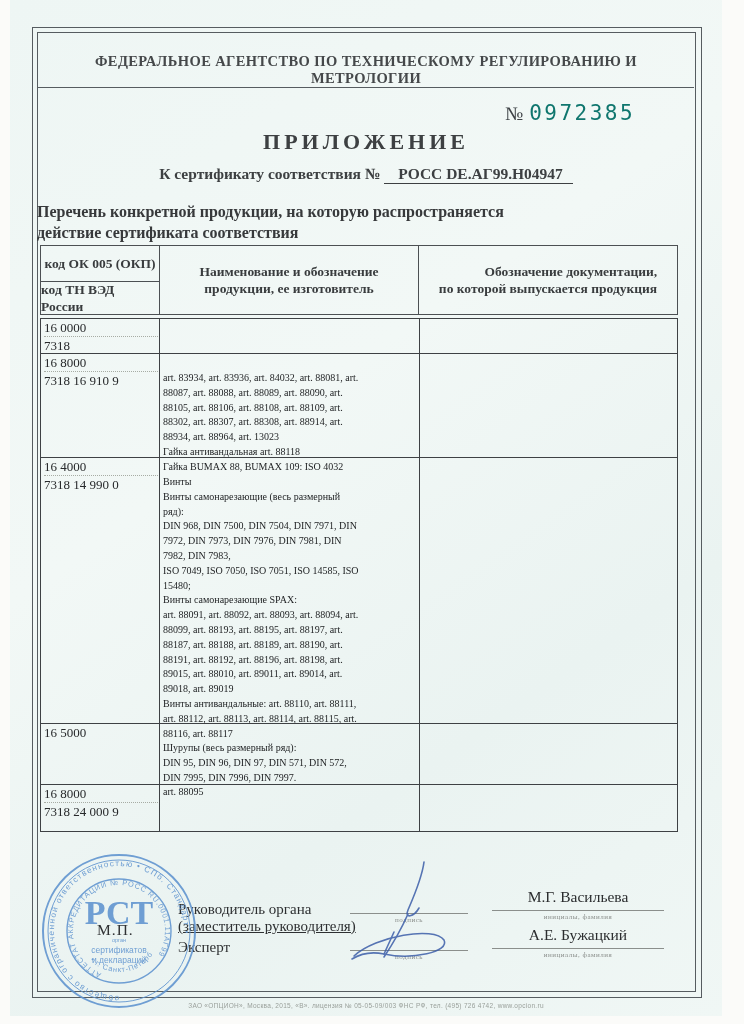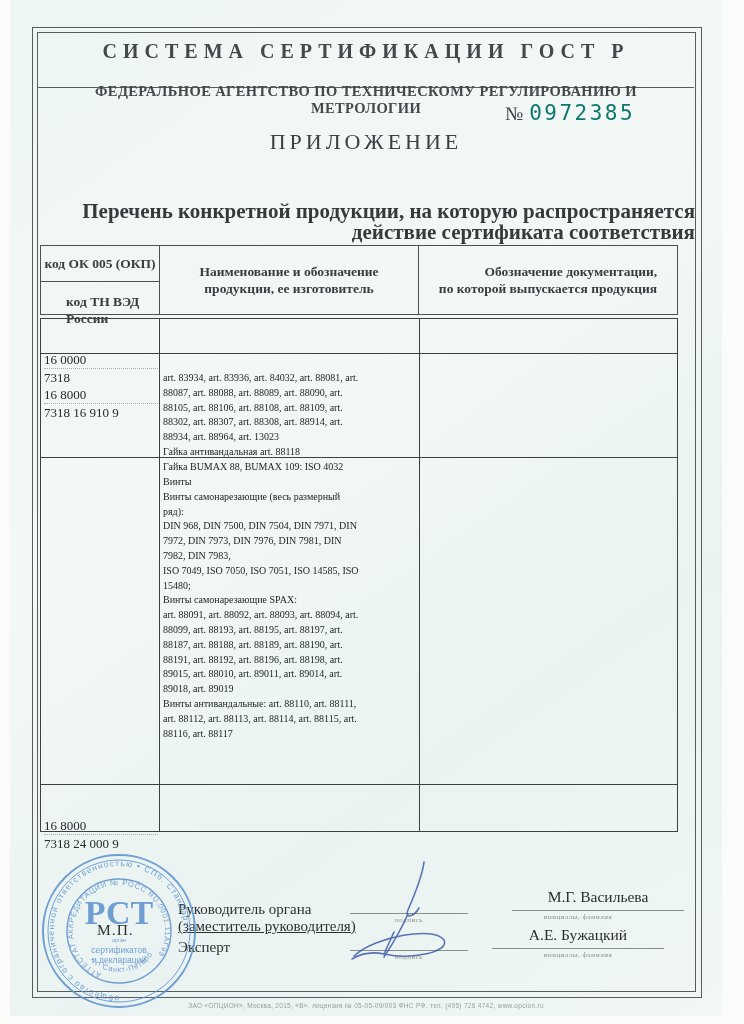--- a/index.html
+++ b/index.html
@@ -8,85 +8,88 @@
   .paper{position:absolute;left:10px;top:0;width:712px;height:1016px;
          background:linear-gradient(145deg,#eef6f4 0%,#f2f8f6 40%,#eaf3f1 70%,#f0f7f5 100%);}
   .frame-outer{position:absolute;left:32px;top:27px;width:668px;height:969px;border:1.2px solid #565c60;}
   .frame-inner{position:absolute;left:37px;top:32px;width:657px;height:958px;border:1px solid #565c60;}
   .masthead{position:absolute;left:38px;top:33px;width:656px;height:54px;border-bottom:1.2px solid #565c60;text-align:center;color:#45484a;}
   .masthead .l1{margin-top:7px;font-size:20px;font-weight:600;letter-spacing:6px;}
   .masthead .l2{margin-top:20px;font-size:14.5px;font-weight:700;letter-spacing:0.4px;}
   .blank-no{position:absolute;left:505px;top:101px;white-space:nowrap;}
   .blank-no .pre{font-size:19px;color:#3e4246;margin-right:6px;}
   .blank-no .val{font-family:"DejaVu Sans Mono","Liberation Mono",monospace;font-size:21px;letter-spacing:2.5px;color:#0f766e;}
-  .doc-title{position:absolute;left:37px;top:129px;width:658px;text-align:center;font-size:22px;font-weight:400;letter-spacing:4px;color:#3d4042;}
+  .doc-title{position:absolute;left:37px;top:129px;width:658px;text-align:center;font-size:22px;font-weight:700;letter-spacing:4px;color:#3d4042;}
   .cert-line{position:absolute;left:37px;top:165px;width:658px;text-align:center;font-size:15.5px;font-weight:700;color:#3d4042;}
   .cert-line .num{border-bottom:1px solid #3d4042;padding:0 10px 1px 14px;font-weight:700;}
-  .subtitle{position:absolute;left:37px;top:201px;width:658px;text-align:right;font-size:21px;font-weight:700;color:#37393b;line-height:21px;white-space:pre-line;}
+  .subtitle{position:absolute;left:37px;top:201px;width:658px;text-align:left;font-size:16px;font-weight:700;color:#37393b;line-height:21px;white-space:pre-line;}
   
   .thead{position:absolute;left:40px;top:245px;width:636px;height:68px;border:1.2px solid #4c5053;}
   .thead .c1{position:absolute;left:0;top:0;width:118px;height:100%;border-right:1.1px solid #4c5053;}
   .thead .c1t{position:absolute;left:0;top:0;width:100%;height:35px;border-bottom:1px solid #4c5053;
               display:flex;align-items:center;justify-content:center;}
-  .thead .c1b{position:absolute;left:0;top:48px;width:100%;height:31px;display:flex;align-items:center;justify-content:center;margin-left:25px;}
+  .thead .c1b{position:absolute;left:0;top:36px;width:100%;height:31px;display:flex;align-items:center;justify-content:center;}
   .thead .c2{position:absolute;left:119px;top:0;width:258px;height:100%;border-right:1.1px solid #4c5053;
              display:flex;align-items:center;justify-content:center;text-align:center;white-space:pre-line;}
   .thead .c3{position:absolute;left:378px;top:0;right:0;height:100%;
              display:flex;align-items:center;justify-content:center;text-align:right;white-space:pre-line;}
   .thead .hl{font-size:13.5px;font-weight:700;color:#393c3e;line-height:17px;}
   
   .tbody{position:absolute;left:40px;top:318px;width:636px;height:512px;border:1.4px solid #3e4144;}
   .vline{position:absolute;top:0;bottom:0;width:0;border-left:1.1px solid #3e4144;}
   .row{position:absolute;left:0;right:0;}
   .row.bordered{border-top:1.2px solid #3e4144;}
   .codes{position:absolute;left:0;top:0;width:114px;padding:0 0 0 3px;font-size:13px;color:#27292b;}
   .code-line{line-height:16px;padding-top:1px;}
-  .code-line.dotted{border-bottom:1px dotted #a7aca4;margin-top:32px;}
+  .code-line.dotted{border-bottom:1px dotted #a7aca4;}
   .content{position:absolute;left:122px;top:16px;width:252px;font-size:10px;line-height:14.8px;color:#222426;white-space:pre-line;padding-top:1px;}
   .docs{position:absolute;left:382px;top:0;right:2px;font-size:13px;color:#222426;}
   
   .mp-mark{position:absolute;left:97px;top:921px;font-size:15.5px;letter-spacing:1px;color:#2f3133;z-index:2;}
   .seal{position:absolute;left:38px;top:850px;z-index:3;opacity:.88;}
   .sig-ink{position:absolute;left:338px;top:858px;z-index:4;}
   .role1{position:absolute;left:178px;top:901px;font-size:15px;font-weight:400;color:#2e3032;line-height:17px;}
   .role1 .u{text-decoration:underline;}
   .role2{position:absolute;left:178px;top:939px;font-size:15px;font-weight:400;color:#2e3032;}
   .sigline{position:absolute;width:118px;border-bottom:1px solid #8b8f8c;text-align:center;}
   .sig1{left:350px;top:892px;height:21px;}
   .sig2{left:350px;top:929px;height:21px;}
   .cap{position:absolute;font-size:7px;color:#8b8f8c;letter-spacing:.5px;}
   .cap1{left:350px;top:916px;width:118px;text-align:center;}
   .cap2{left:350px;top:953px;width:118px;text-align:center;}
   .nameblock{position:absolute;width:172px;border-bottom:1px solid #8b8f8c;text-align:center;font-size:15.5px;color:#2b2d2f;}
-  .nb1{left:512px;top:888px;height:22px;}
+  .nb1{left:492px;top:888px;height:22px;}
   .nb2{left:492px;top:926px;height:22px;}
   .ncap1{left:492px;top:913px;width:172px;text-align:center;}
   .ncap2{left:492px;top:951px;width:172px;text-align:center;}
   .fineprint{position:absolute;left:37px;top:1002px;width:658px;text-align:center;
              font-family:"Liberation Sans","DejaVu Sans",sans-serif;font-size:6.5px;color:#9aa09b;letter-spacing:.3px;}
 </style>
 </head>
 <body>
 
 <div class="page">
   <div class="paper"></div>
   <div class="frame-outer"></div>
   <div class="frame-inner"></div>
 
   <div class="masthead">
-    <div class="l1">СИСТЕМА СЕРТИФИКАЦИИ ГОСТ Р</div>
     <div class="l2">ФЕДЕРАЛЬНОЕ АГЕНТСТВО ПО ТЕХНИЧЕСКОМУ РЕГУЛИРОВАНИЮ И МЕТРОЛОГИИ</div>
   </div>
 
   <div class="blank-no">
     <span class="pre">№</span><span class="val">0972385</span>
   </div>
 
   <div class="doc-title">ПРИЛОЖЕНИЕ</div>
 
+  <div class="cert-line">
+    <span>К сертификату соответствия №</span>
+    <span class="num">РОСС DE.АГ99.Н04947</span>
+  </div>
 
   <div class="subtitle">Перечень конкретной продукции,  на которую распространяется
 действие сертификата соответствия</div>
 
   <div class="thead">
     <div class="c1">
       <div class="c1t hl">код ОК 005 (ОКП)</div>
       <div class="c1b hl">код ТН ВЭД России</div>
     </div>
     <div class="c2 hl">Наименование и обозначение
@@ -117,20 +120,24 @@
 88087, art. 88088, art. 88089, art. 88090, art.
 88105, art. 88106, art. 88108, art. 88109, art.
 88302, art. 88307, art. 88308, art. 88914, art.
 88934, art. 88964, art. 13023
 Гайка антивандальная  art. 88118
 Гайка BUMAX 88, BUMAX 109: ISO 4032</div>
       <div class="docs"></div>
     </div>
 
     <div class="row bordered" style="top:138px;height:266px">
+      <div class="codes">
+        <div class="code-line dotted">16 4000</div>
+        <div class="code-line">7318 14 990 0</div>
+      </div>
       <div class="content">Винты
 Винты самонарезающие  (весь размерный
 ряд):
 DIN 968, DIN 7500, DIN 7504, DIN 7971, DIN
 7972, DIN 7973, DIN 7976, DIN 7981, DIN
 7982, DIN 7983,
 ISO 7049, ISO 7050, ISO 7051, ISO 14585, ISO
 15480;
 Винты самонарезающие SPAX:
 art. 88091, art. 88092, art. 88093, art. 88094, art.
@@ -138,20 +145,30 @@
 88187, art. 88188, art. 88189, art. 88190, art.
 88191, art. 88192, art. 88196, art.  88198, art.
 89015, art.  88010, art.  89011, art. 89014, art.
 89018, art. 89019
 Винты антивандальные: art. 88110, art. 88111,
 art. 88112, art. 88113, art. 88114, art. 88115, art.
 88116, art. 88117</div>
       <div class="docs"></div>
     </div>
 
+    <div class="row bordered" style="top:404px;height:61px">
+      <div class="codes">
+        <div class="code-line">16 5000</div>
+      </div>
+      <div class="content">Шурупы (весь размерный ряд):
+DIN 95, DIN 96, DIN 97, DIN 571, DIN 572,
+DIN 7995, DIN 7996, DIN 7997.
+art. 88095</div>
+      <div class="docs"></div>
+    </div>
 
     <div class="row bordered" style="top:465px;height:46px">
       <div class="codes">
         <div class="code-line dotted">16 8000</div>
         <div class="code-line">7318 24 000 9</div>
       </div>
       <div class="docs"></div>
     </div>
   </div>
 

